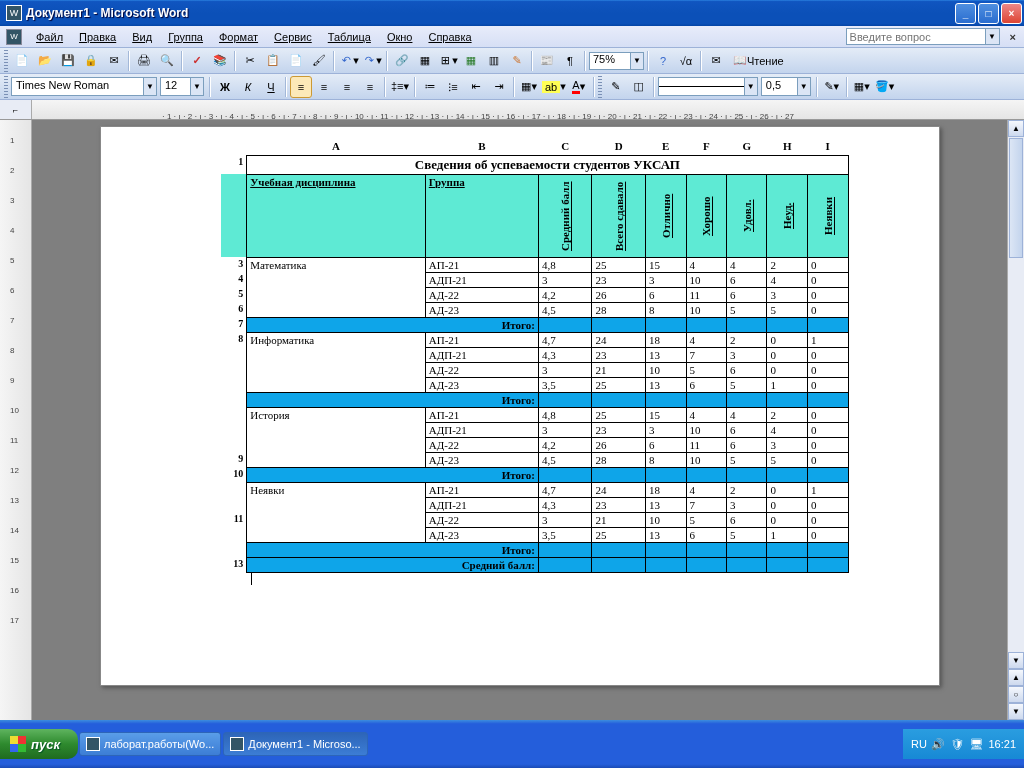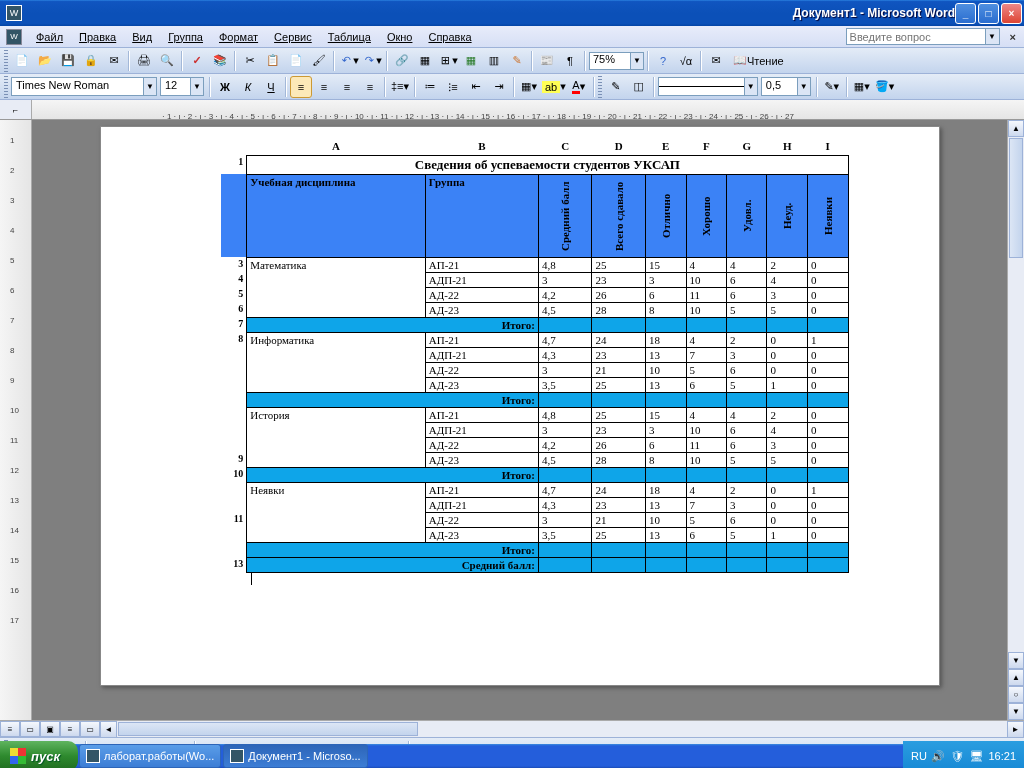--- a/index.html
+++ b/index.html
@@ -12,21 +12,21 @@
   position: relative;
 }
 .titlebar {
   height: 26px;
   background: linear-gradient(to bottom, #2a80e0 0%, #1055c0 6%, #0b50b8 50%, #0b50b8 90%, #0444a5 100%);
   display: flex; align-items: center;
   padding: 0 2px 0 6px;
   color: #fff;
 }
 .titlebar .appicon { width: 16px; height: 16px; background: #356; margin-right: 4px; border: 1px solid #fff; font-size: 9px; display:flex;align-items:center;justify-content:center;}
-.title-text { font-weight: bold; font-size: 12px; flex: 1; text-shadow: 1px 1px 1px #003; text-align: right; }
+.title-text { font-weight: bold; font-size: 12px; flex: 1; text-shadow: 1px 1px 1px #003; }
 .winbtns { display: flex; gap: 2px; }
 .winbtn { width: 21px; height: 21px; border: 1px solid #fff; border-radius: 3px; color:#fff; font-weight:bold; display:flex;align-items:center;justify-content:center; font-size:10px;}
 .winbtn.min, .winbtn.max { background: linear-gradient(#4f8fe0,#2a6dcf); }
 .winbtn.close { background: linear-gradient(#e88,#d43); }
 .menubar {
   height: 22px;
   background: linear-gradient(#e8ecfa,#d6dff5);
   border-bottom: 1px solid #9db2d8;
   display: flex; align-items: center;
   padding: 0 4px;
@@ -68,40 +68,40 @@
 .doc-area { display:flex; height: 600px; position:relative;}
 .vruler { width:32px; background:linear-gradient(90deg,#f5f5f5,#e5e5e5); border-right:1px solid #aaa; position:relative; font-size:8px;}
 .vruler .marks { position:absolute; top:6px; left:10px; line-height:30px; color:#444;}
 .page-bg { flex:1; background:#7f7f7f; overflow:auto; position:relative;}
 .page { background:#fff; width:840px; min-height:560px; margin:6px auto 20px; border:1px solid #888; box-shadow:2px 2px 4px #555; position:relative;}
 .page-inner { padding:12px 90px 30px 120px; }
 .doc-table { border-collapse: collapse; width: 100%; font-family:"Times New Roman",serif; font-size:11px; color:#000;}
 .doc-table td, .doc-table th { border:1px solid #000; padding:1px 3px; vertical-align:top; height:14px;}
 .col-lbl { border:none !important; text-align:right; font-weight:bold; padding-right:4px; width:22px; font-size:10px;}
 .top-lbl td { border:none !important; text-align:center; font-weight:bold; height:16px;}
-.hdr td { font-weight:bold; background:#3b82f6;}
+.hdr td { font-weight:bold; background:#5eead4;text-decoration:underline;}
 .vert { writing-mode: vertical-rl; transform: rotate(180deg); text-align:center; font-weight:bold; height:80px; padding:2px 1px;}
 .vert-wrap { height:80px; display:flex; align-items:flex-end; justify-content:center;}
 .itogo td { background:#0ea5e9;}
 .itogo .lbl { text-align:right; font-weight:bold;}
 .cursor { display:inline-block; width:1px; height:12px; background:#000; margin-left:30px;}
 .vscroll { width:17px; background:#e8ecf5; border-left:1px solid #aaa; display:flex; flex-direction:column;}
 .sbtn { height:17px; background:linear-gradient(#f5f8fd,#cdd9ee); border:1px solid #9db2d8; font-size:8px;display:flex;align-items:center;justify-content:center;}
 .sthumb { flex:0 0 120px; background:linear-gradient(90deg,#dce6f5,#c3d4ed); border:1px solid #9db2d8; margin:1px;}
 .strk { flex:1;}
 .hscroll-row { display:flex; height:17px; background:#e8ecf5; border-top:1px solid #aaa;}
 .viewbtns { display:flex;}
 .viewbtns .vb { width:20px; height:16px; border:1px solid #9db2d8; background:linear-gradient(#f5f8fd,#cdd9ee); font-size:8px; display:flex;align-items:center;justify-content:center;}
 .hscroll { flex:1; display:flex;}
 .hsthumb { width:300px; background:linear-gradient(#dce6f5,#c3d4ed); border:1px solid #9db2d8; margin:1px;}
 .draw-bar { height:26px; background:linear-gradient(#e4ecf7,#c3d4ed); border-top:1px solid #9db2d8; display:flex; align-items:center; padding:0 4px; gap:1px;}
 .status-bar { height:20px; background:#e4ecf7; border-top:1px solid #9db2d8; display:flex; align-items:center; font-size:11px; padding:0 4px; gap:2px;}
 .status-bar .cell { padding:0 6px; border-right:1px solid #bbb;}
 .status-bar .dim { color:#999;}
-.taskbar { position:absolute; bottom:0; left:0; right:0; height:24px; background:linear-gradient(#3c8dde,#245edb 8%,#245edb 92%,#1a4bb5); display:flex; align-items:center;}
+.taskbar { position:absolute; bottom:0; left:0; right:0; height:48px; background:linear-gradient(#3c8dde,#245edb 8%,#245edb 92%,#1a4bb5); display:flex; align-items:center;}
 .startbtn { height:30px; background:linear-gradient(#5fb45f,#2e8a2e 50%,#1f6b1f); color:#fff; font-weight:bold; font-style:italic; padding:0 18px 0 10px; display:flex; align-items:center; border-radius:0 10px 10px 0; font-size:13px; text-shadow:1px 1px 1px #052;}
 .startbtn .flag { width:16px; height:16px; margin-right:5px; background:conic-gradient(#e33 0 25%, #3b3 0 50%, #36e 0 75%, #ed3 0);}
 .task { height:24px; background:linear-gradient(#5a9de8,#3c7dd5); border:1px solid #2d65b8; border-radius:3px; margin:0 1px; padding:0 6px; display:flex; align-items:center; color:#fff; font-size:11px; max-width:155px; overflow:hidden; white-space:nowrap;}
 .task .ti { width:14px; height:14px; background:#356; margin-right:4px; border:1px solid #fff; flex-shrink:0;}
 .task.active { background:linear-gradient(#2d65b8,#3c7dd5);}
 .tray { margin-left:auto; height:30px; background:linear-gradient(#2a9de0,#1789d5); display:flex; align-items:center; padding:0 8px; color:#fff; font-size:11px; gap:5px;}
 .tray .clk { font-weight:normal;}
 .ico { width:14px;height:14px;display:inline-flex;align-items:center;justify-content:center;font-size:11px;}
 </style>
 </head>

